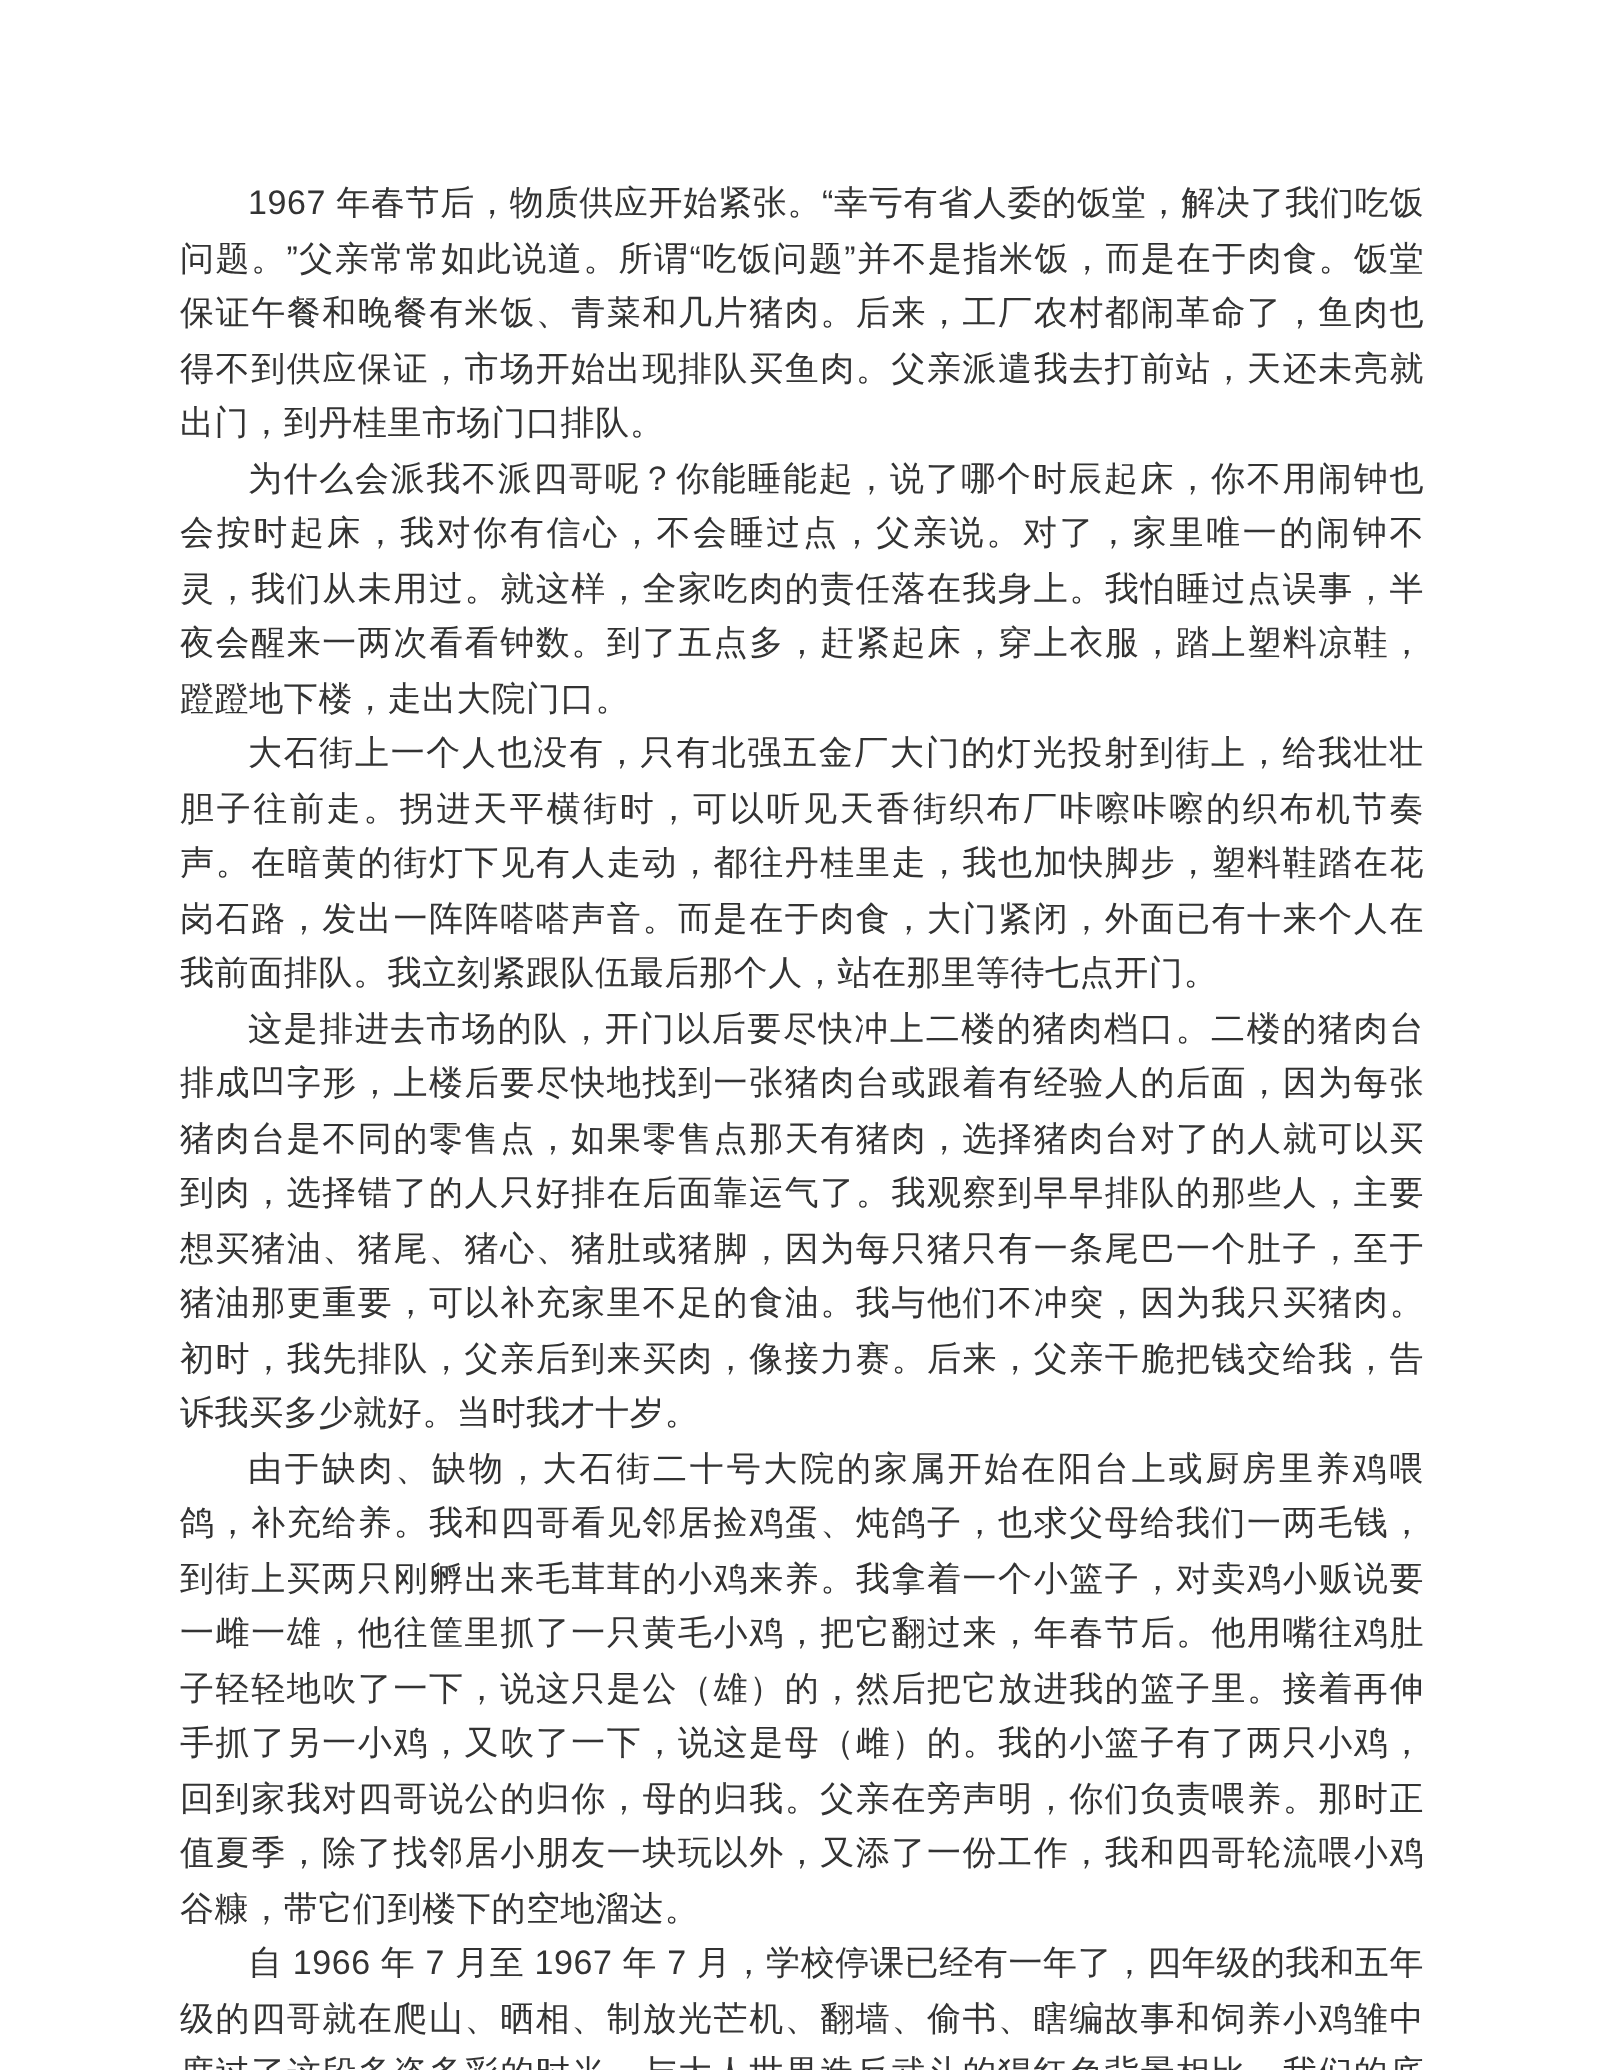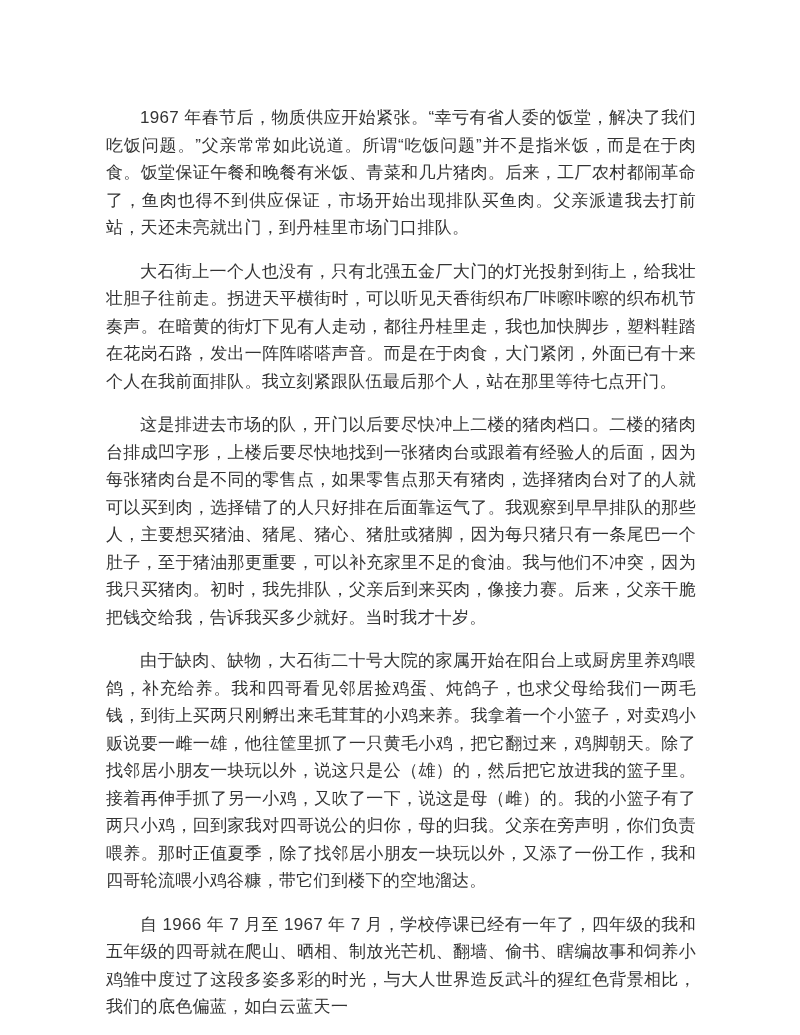--- a/index.html
+++ b/index.html
@@ -14,35 +14,36 @@
     font-family: "Liberation Sans", "DejaVu Sans", sans-serif;
   }
   .page {
     box-sizing: border-box;
     width: 800px;
     height: 1035px;
     background: #ffffff;
     padding: 88px 88px 0 90px;
   }
   .doc-body p {
-    margin: 16px;
+    margin: 0;
     font-size: 17px;
     line-height: 27.5px;
     color: #333333;
     text-align: justify;
     text-justify: inter-character;
     text-indent: 2em;
     letter-spacing: 0.3px;
     word-break: break-all;
   }
 </style>
 </head>
 <body>
 
 <div class="page">
   <div class="doc-body">
     <p>1967 年春节后，物质供应开始紧张。“幸亏有省人委的饭堂，解决了我们吃饭问题。”父亲常常如此说道。所谓“吃饭问题”并不是指米饭，而是在于肉食。饭堂保证午餐和晚餐有米饭、青菜和几片猪肉。后来，工厂农村都闹革命了，鱼肉也得不到供应保证，市场开始出现排队买鱼肉。父亲派遣我去打前站，天还未亮就出门，到丹桂里市场门口排队。</p>
+    <p>为什么会派我不派四哥呢？你能睡能起，说了哪个时辰起床，你不用闹钟也会按时起床，我对你有信心，不会睡过点，父亲说。对了，家里唯一的闹钟不灵，我们从未用过。就这样，全家吃肉的责任落在我身上。我怕睡过点误事，半夜会醒来一两次看看钟数。到了五点多，赶紧起床，穿上衣服，踏上塑料凉鞋，蹬蹬地下楼，走出大院门口。</p>
     <p>大石街上一个人也没有，只有北强五金厂大门的灯光投射到街上，给我壮壮胆子往前走。拐进天平横街时，可以听见天香街织布厂咔嚓咔嚓的织布机节奏声。在暗黄的街灯下见有人走动，都往丹桂里走，我也加快脚步，塑料鞋踏在花岗石路，发出一阵阵嗒嗒声音。而是在于肉食，大门紧闭，外面已有十来个人在我前面排队。我立刻紧跟队伍最后那个人，站在那里等待七点开门。</p>
     <p>这是排进去市场的队，开门以后要尽快冲上二楼的猪肉档口。二楼的猪肉台排成凹字形，上楼后要尽快地找到一张猪肉台或跟着有经验人的后面，因为每张猪肉台是不同的零售点，如果零售点那天有猪肉，选择猪肉台对了的人就可以买到肉，选择错了的人只好排在后面靠运气了。我观察到早早排队的那些人，主要想买猪油、猪尾、猪心、猪肚或猪脚，因为每只猪只有一条尾巴一个肚子，至于猪油那更重要，可以补充家里不足的食油。我与他们不冲突，因为我只买猪肉。初时，我先排队，父亲后到来买肉，像接力赛。后来，父亲干脆把钱交给我，告诉我买多少就好。当时我才十岁。</p>
-    <p>由于缺肉、缺物，大石街二十号大院的家属开始在阳台上或厨房里养鸡喂鸽，补充给养。我和四哥看见邻居捡鸡蛋、炖鸽子，也求父母给我们一两毛钱，到街上买两只刚孵出来毛茸茸的小鸡来养。我拿着一个小篮子，对卖鸡小贩说要一雌一雄，他往筐里抓了一只黄毛小鸡，把它翻过来，鸡脚朝天。除了找邻居小朋友一块玩以外，说这只是公（雄）的，然后把它放进我的篮子里。接着再伸手抓了另一小鸡，又吹了一下，说这是母（雌）的。我的小篮子有了两只小鸡，回到家我对四哥说公的归你，母的归我。父亲在旁声明，你们负责喂养。那时正值夏季，除了找邻居小朋友一块玩以外，又添了一份工作，我和四哥轮流喂小鸡谷糠，带它们到楼下的空地溜达。</p>
+    <p>由于缺肉、缺物，大石街二十号大院的家属开始在阳台上或厨房里养鸡喂鸽，补充给养。我和四哥看见邻居捡鸡蛋、炖鸽子，也求父母给我们一两毛钱，到街上买两只刚孵出来毛茸茸的小鸡来养。我拿着一个小篮子，对卖鸡小贩说要一雌一雄，他往筐里抓了一只黄毛小鸡，把它翻过来，年春节后。他用嘴往鸡肚子轻轻地吹了一下，说这只是公（雄）的，然后把它放进我的篮子里。接着再伸手抓了另一小鸡，又吹了一下，说这是母（雌）的。我的小篮子有了两只小鸡，回到家我对四哥说公的归你，母的归我。父亲在旁声明，你们负责喂养。那时正值夏季，除了找邻居小朋友一块玩以外，又添了一份工作，我和四哥轮流喂小鸡谷糠，带它们到楼下的空地溜达。</p>
     <p>自 1966 年 7 月至 1967 年 7 月，学校停课已经有一年了，四年级的我和五年级的四哥就在爬山、晒相、制放光芒机、翻墙、偷书、瞎编故事和饲养小鸡雏中度过了这段多姿多彩的时光，与大人世界造反武斗的猩红色背景相比，我们的底色偏蓝，如白云蓝天一</p>
   </div>
 </div>
 
 </body></html>

